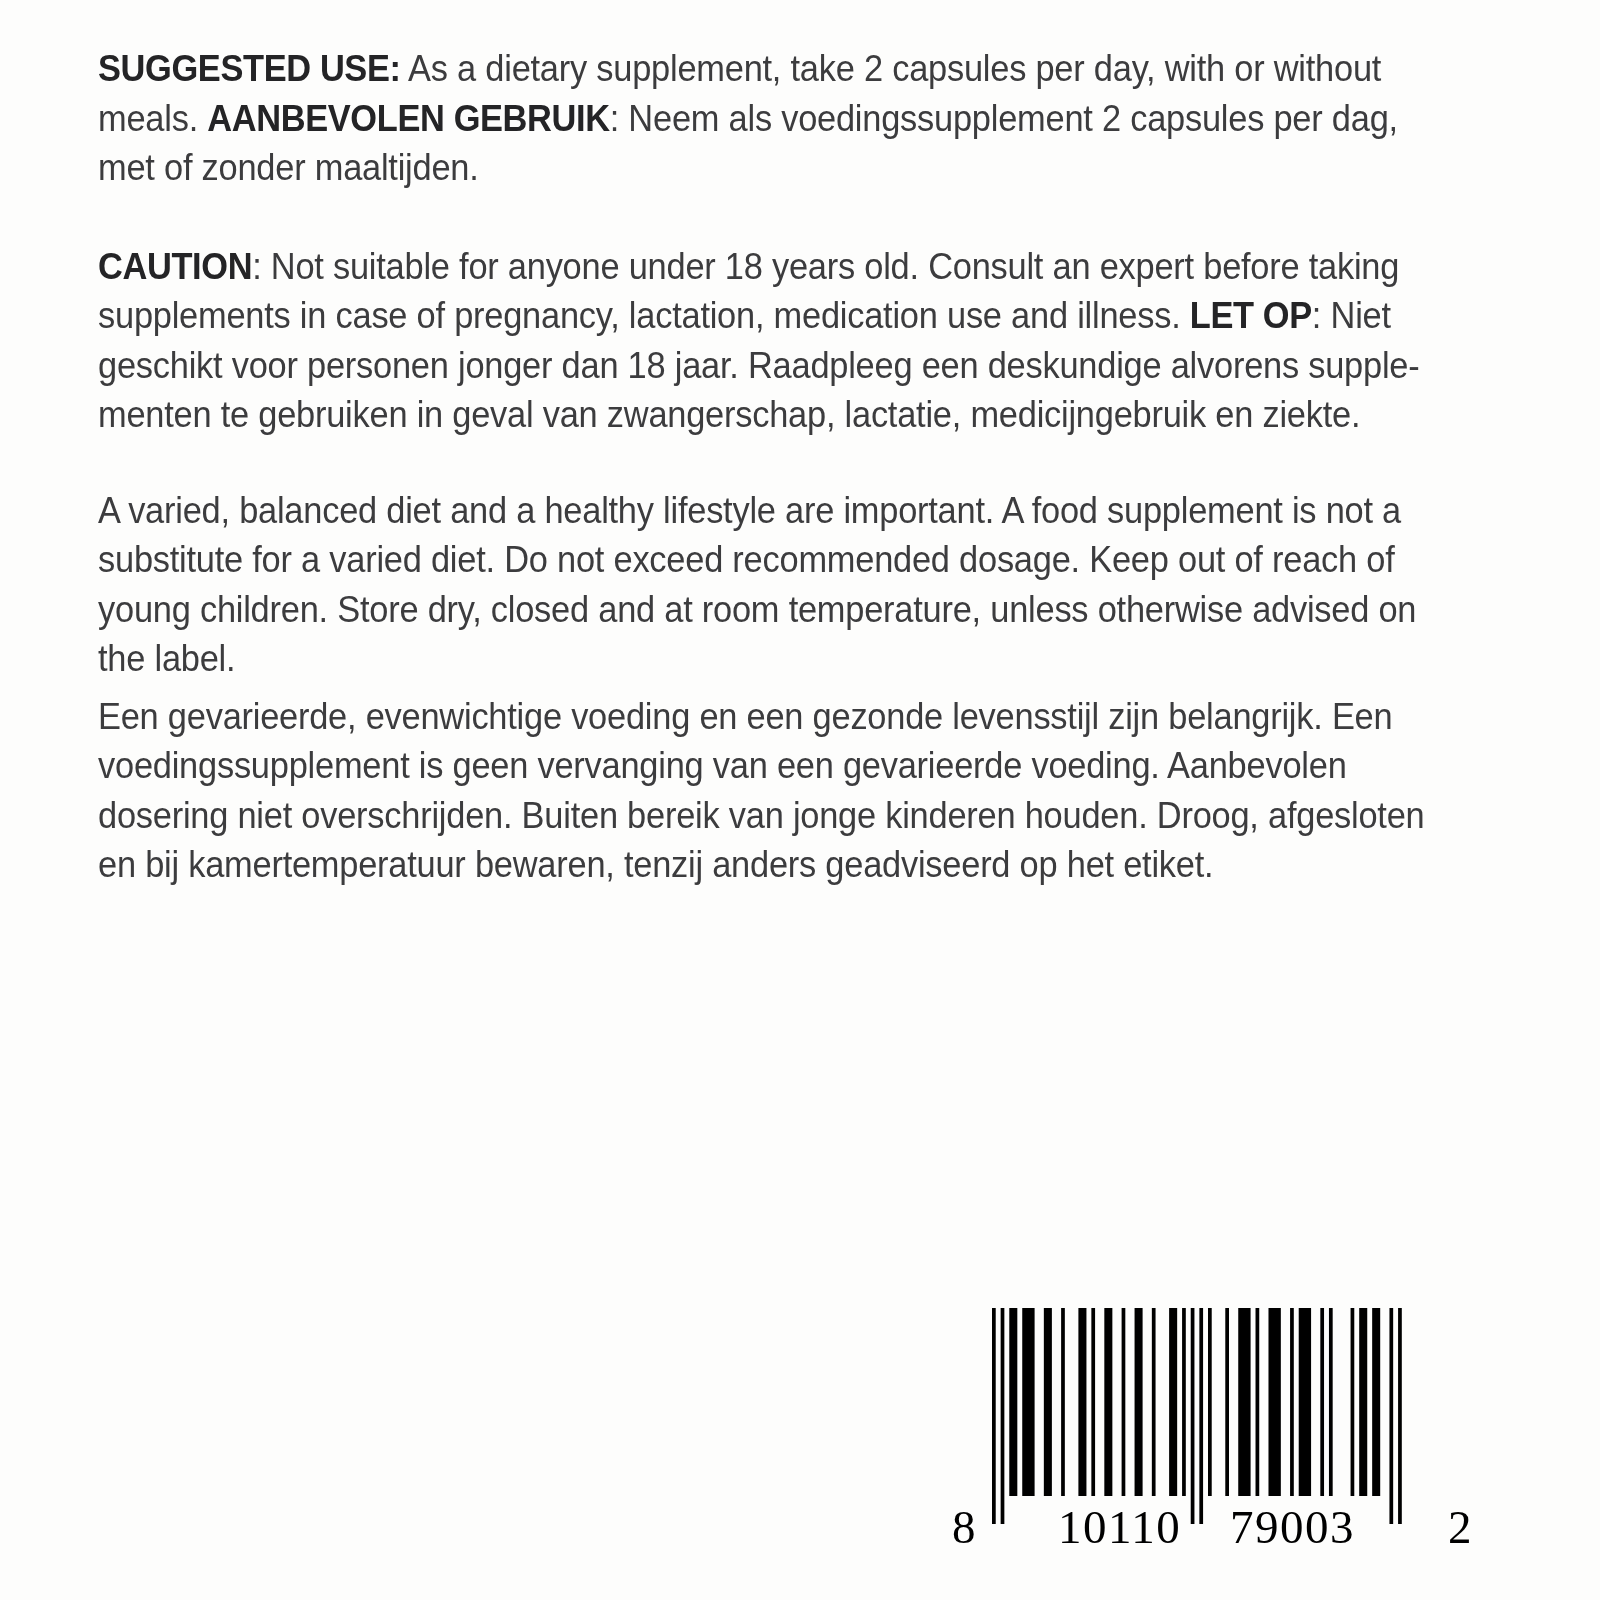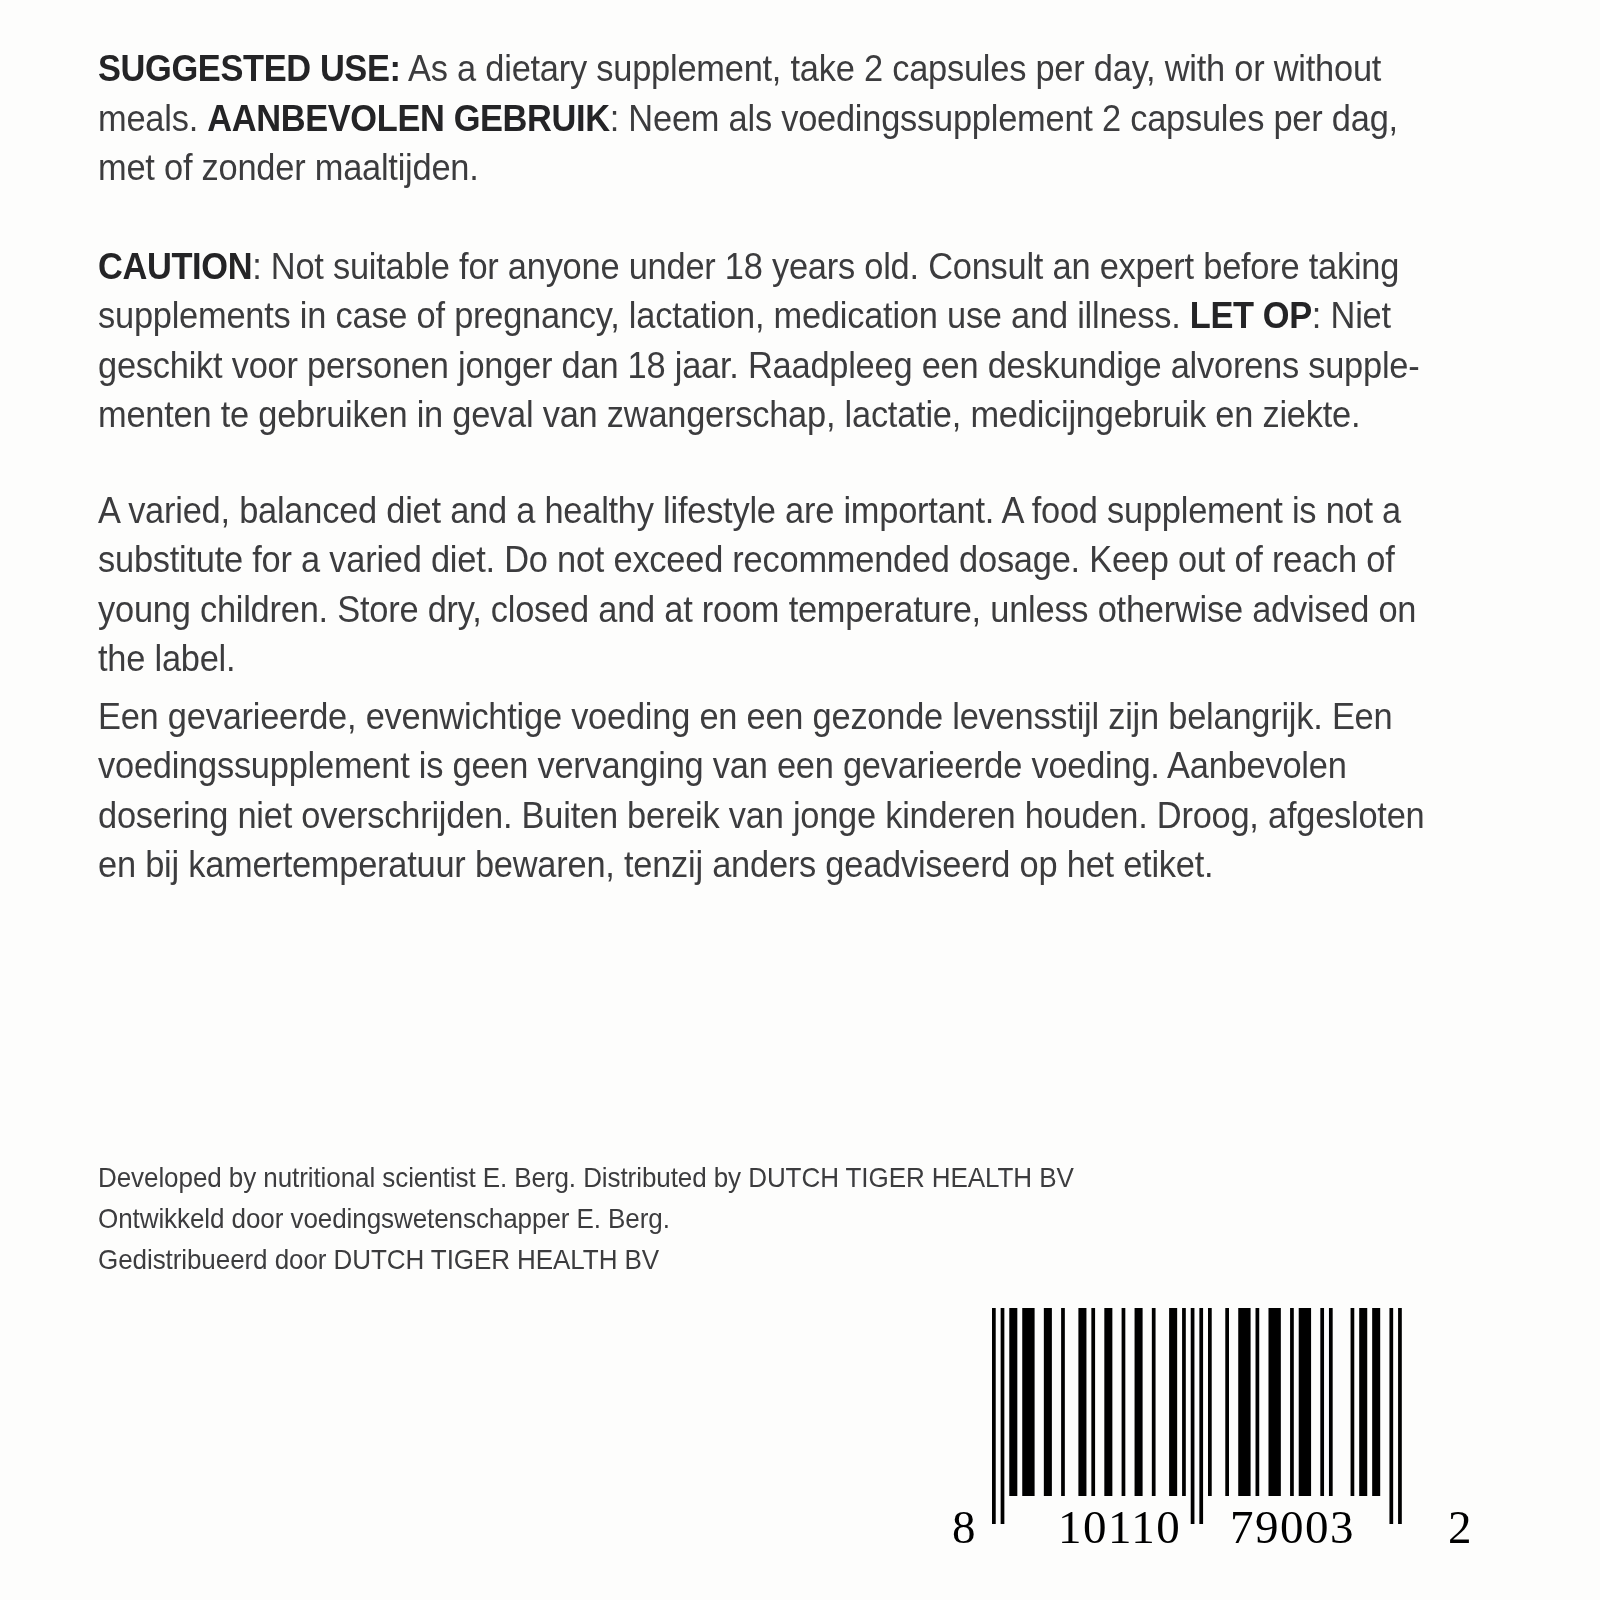--- a/index.html
+++ b/index.html
@@ -117,25 +117,20 @@
     <div class="gap-md"></div>
 
     <div class="para">A varied, balanced diet and a healthy lifestyle are important. A food supplement is not a substitute for a varied diet. Do not exceed recommended dosage. Keep out of reach of young children. Store dry, closed and at room temperature, unless otherwise advised on the label.</div>
 
     <div class="gap-sm"></div>
 
     <div class="para">Een gevarieerde, evenwichtige voeding en een gezonde levensstijl zijn belangrijk. Een voedingssupplement is geen vervanging van een gevarieerde voeding. Aanbevolen dosering niet overschrijden. Buiten bereik van jonge kinderen houden. Droog, afgesloten en bij kamertemperatuur bewaren, tenzij anders geadviseerd op het etiket.</div>
 
   </div>
 
-  <div class="footer-credit">
-    <div class="credit-line">Developed by nutritional scientist E. Berg. Distributed by DUTCH TIGER HEALTH BV</div>
-    <div class="credit-line">Ontwikkeld door voedingswetenschapper E. Berg.</div>
-    <div class="credit-line">Gedistribueerd door DUTCH TIGER HEALTH BV</div>
-  </div>
 
 
   <div class="barcode-wrap">
     <svg class="barcode-svg" viewBox="0 0 560 250" preserveAspectRatio="none">
       <g id="barcode-bars">
           <rect x="62.00" y="8" width="3.72" height="216.00" fill="#000000"></rect>
           <rect x="70.64" y="8" width="3.72" height="216.00" fill="#000000"></rect>
           <rect x="79.28" y="8" width="8.04" height="188.00" fill="#000000"></rect>
           <rect x="92.24" y="8" width="12.36" height="188.00" fill="#000000"></rect>
           <rect x="113.84" y="8" width="8.04" height="188.00" fill="#000000"></rect>

